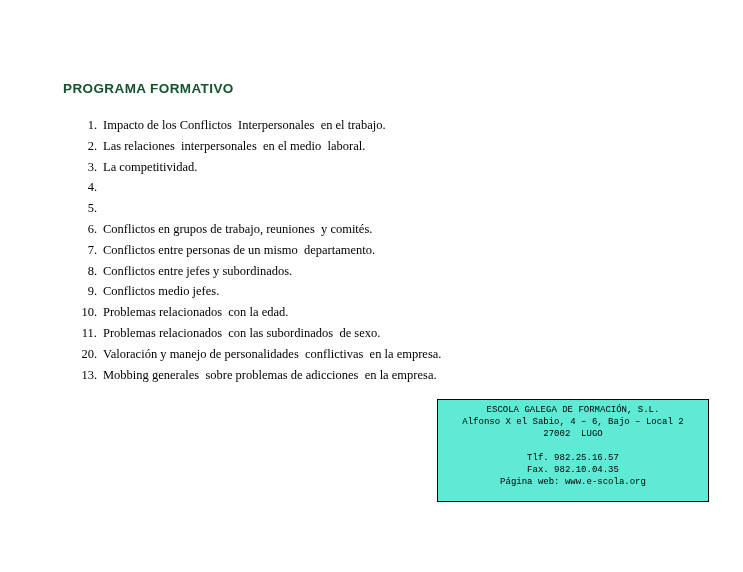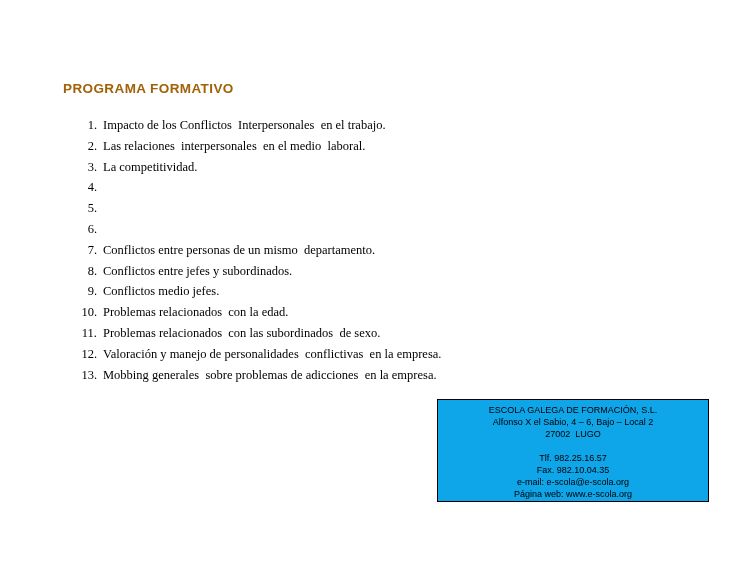--- a/index.html
+++ b/index.html
@@ -16,21 +16,21 @@
     color: #000000;
   }
   .doc-title {
     position: absolute;
     left: 63px;
     top: 81px;
     font-family: "Liberation Sans", sans-serif;
     font-size: 13.5px;
     font-weight: bold;
     letter-spacing: 0.4px;
-    color: #a16207;
+    color: #14532d;
     white-space: pre;
   }
   .program-list {
     position: absolute;
     left: 70px;
     top: 115px;
     font-family: "Liberation Serif", "DejaVu Serif", serif;
     font-size: 12.5px;
     color: #000000;
   }
@@ -51,23 +51,23 @@
     text-align: right;
   }
   .contact-box {
     position: absolute;
     left: 437px;
     top: 399px;
     width: 272px;
     height: 103px;
     box-sizing: border-box;
     border: 1.5px solid #000000;
-    background: #0ea5e9;
+    background: #5eead4;
     text-align: center;
-    font-family: Liberation Sans, sans-serif;
+    font-family: Liberation Mono, monospace;
     font-size: 9px;
     line-height: 12px;
     color: #000000;
     padding-top: 4px;
   }
   .contact-box .line {
     height: 12px;
     white-space: pre;
   }
   .contact-box .spacer {
@@ -95,20 +95,21 @@
       <span class="txt">La competitividad.</span>
     </div>
     <div class="row">
       <span class="num">4.</span>
     </div>
     <div class="row">
       <span class="num">5.</span>
     </div>
     <div class="row">
       <span class="num">6.</span>
+      <span class="txt">Conflictos en grupos de trabajo, reuniones  y comités.</span>
     </div>
     <div class="row">
       <span class="num">7.</span>
       <span class="txt">Conflictos entre personas de un mismo  departamento.</span>
     </div>
     <div class="row">
       <span class="num">8.</span>
       <span class="txt">Conflictos entre jefes y subordinados.</span>
     </div>
     <div class="row">
@@ -117,33 +118,32 @@
     </div>
     <div class="row">
       <span class="num">10.</span>
       <span class="txt">Problemas relacionados  con la edad.</span>
     </div>
     <div class="row">
       <span class="num">11.</span>
       <span class="txt">Problemas relacionados  con las subordinados  de sexo.</span>
     </div>
     <div class="row">
-      <span class="num">12.</span>
+      <span class="num">20.</span>
       <span class="txt">Valoración y manejo de personalidades  conflictivas  en la empresa.</span>
     </div>
     <div class="row">
       <span class="num">13.</span>
       <span class="txt">Mobbing generales  sobre problemas de adicciones  en la empresa.</span>
     </div>
   </div>
 
   <div class="contact-box">
     <div class="line">ESCOLA GALEGA DE FORMACIÓN, S.L.</div>
     <div class="line">Alfonso X el Sabio, 4 – 6, Bajo – Local 2</div>
     <div class="line">27002  LUGO</div>
     <div class="spacer"></div>
     <div class="line">Tlf. 982.25.16.57</div>
     <div class="line">Fax. 982.10.04.35</div>
-    <div class="line">e-mail: e-scola@e-scola.org</div>
     <div class="line">Página web: www.e-scola.org</div>
   </div>
 
 </div>
 
 </body></html>

